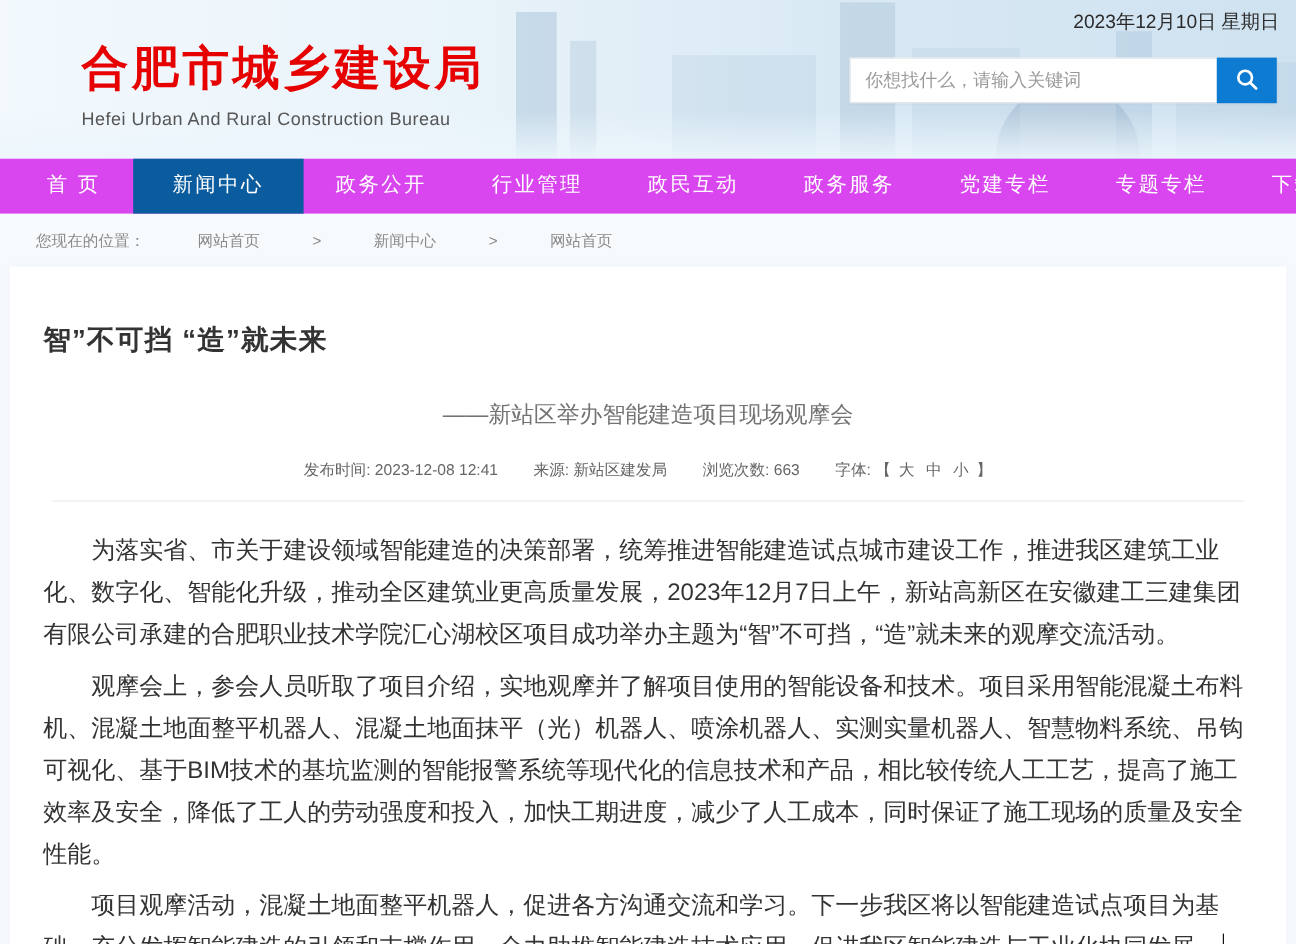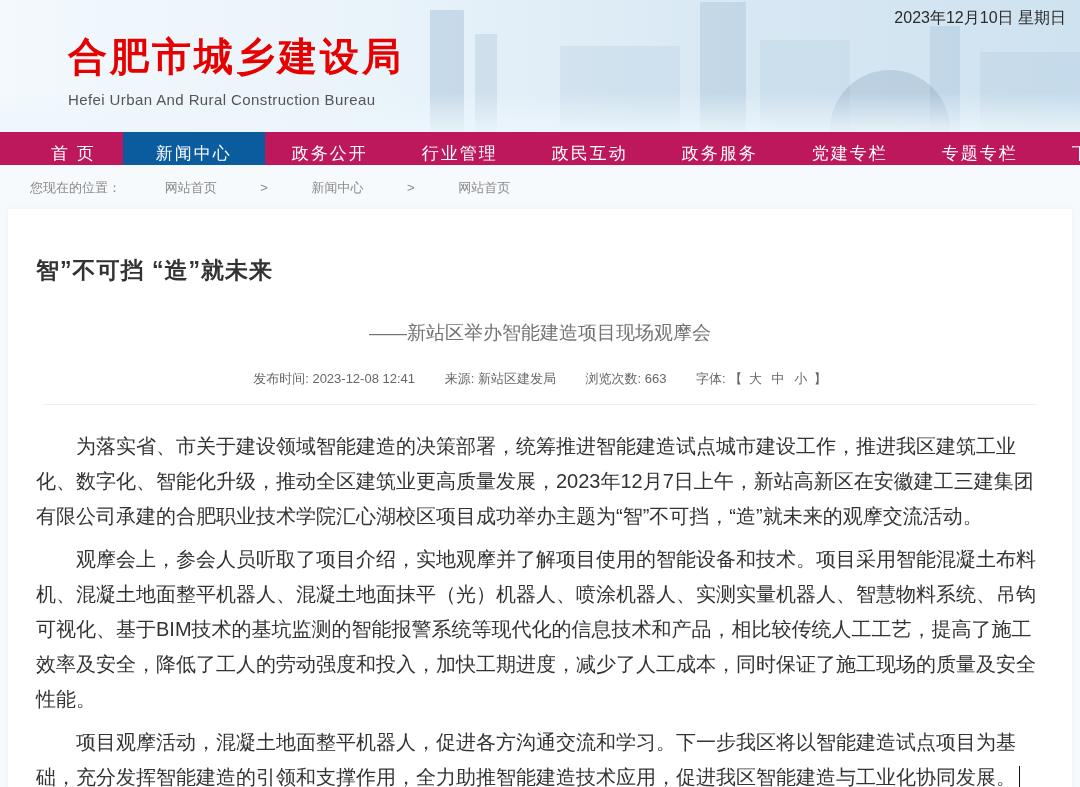--- a/index.html
+++ b/index.html
@@ -32,21 +32,21 @@
   .search { position:absolute; right:16px; top:48px; width:356px; height:38px; display:flex;
             box-shadow:0 1px 3px rgba(60,100,140,.12); }
   .search input { flex:1; border:1px solid #e2e6ea; border-right:none; background:#fff;
                   padding:0 12px; font-size:15px; color:#333; outline:none;
                   font-family:inherit; }
   .search input::placeholder { color:#9a9a9a; }
   .search button { width:50px; background:#0d7bd2; border:none; cursor:pointer;
                    display:flex; align-items:center; justify-content:center; }
 
   
-  .nav { height:33px; background:#be185d; display:flex; padding-left:24px; }
+  .nav { height:46px; background:#d946ef; display:flex; padding-left:12px; }
   .nav-item { color:#fff; font-size:17px; line-height:44px; padding:0 27px;
               letter-spacing:2px; cursor:pointer; white-space:nowrap; }
   .nav-item.active { background:#0a5c9e; padding:0 33px; }
 
   
   .breadcrumb { padding:14px 10px 12px; font-size:13px; color:#8a8a8a; }
   .breadcrumb span { margin:0 20px; }
   .crumb-link { cursor:pointer; }
 
   
@@ -81,20 +81,31 @@
       <div class="cityhaze"></div>
   </div>
 
   <div class="logo">
     <div class="logo-title">合肥市城乡建设局</div>
     <div class="logo-sub">Hefei Urban And Rural Construction Bureau</div>
   </div>
 
   <div class="date">2023年12月10日 星期日</div>
 
+  <div class="search">
+    <input type="text" placeholder="你想找什么，请输入关键词" style="">
+    <button>
+      <span>
+        <svg width="22" height="22" viewBox="0 0 24 24" fill="none" stroke="#ffffff" stroke-width="2.4" stroke-linecap="round">
+          <circle cx="10.5" cy="10.5" r="6.2"></circle>
+          <line x1="15.2" y1="15.2" x2="20.5" y2="20.5"></line>
+        </svg>
+      </span>
+    </button>
+  </div>
 </div>
 
 <div class="nav">
   <div class="nav-item">首 页</div>
   <div class="nav-item active">新闻中心</div>
   <div class="nav-item">政务公开</div>
   <div class="nav-item">行业管理</div>
   <div class="nav-item">政民互动</div>
   <div class="nav-item">政务服务</div>
   <div class="nav-item">党建专栏</div>

